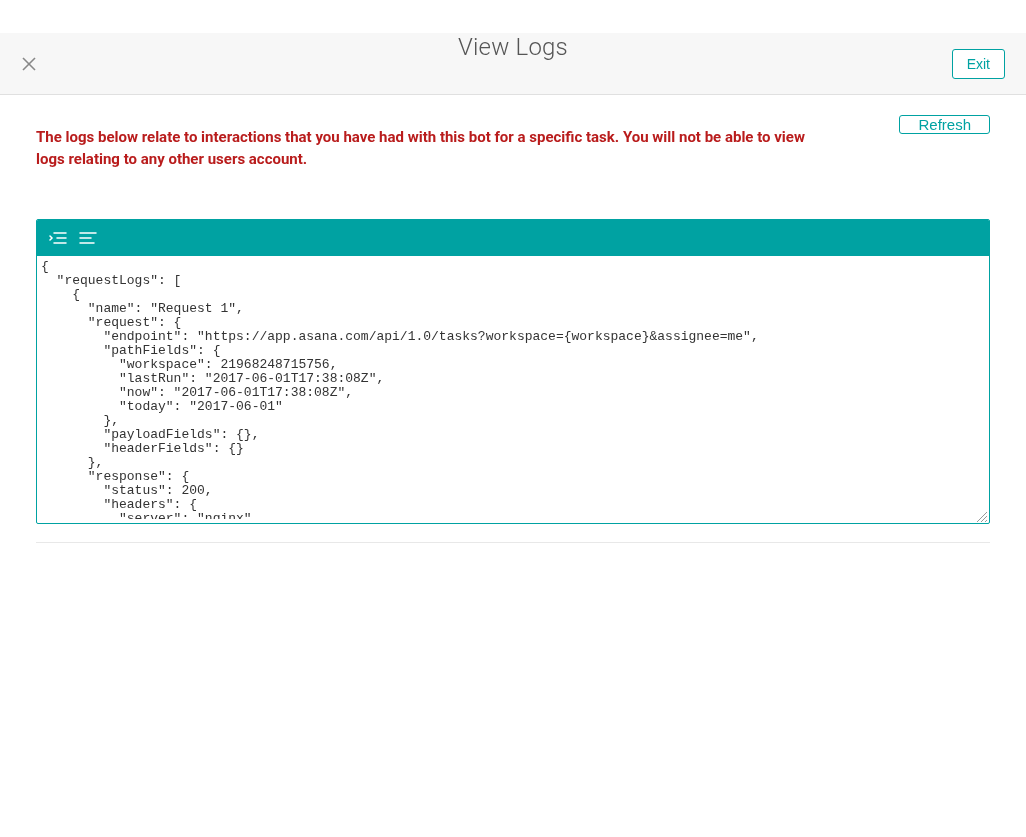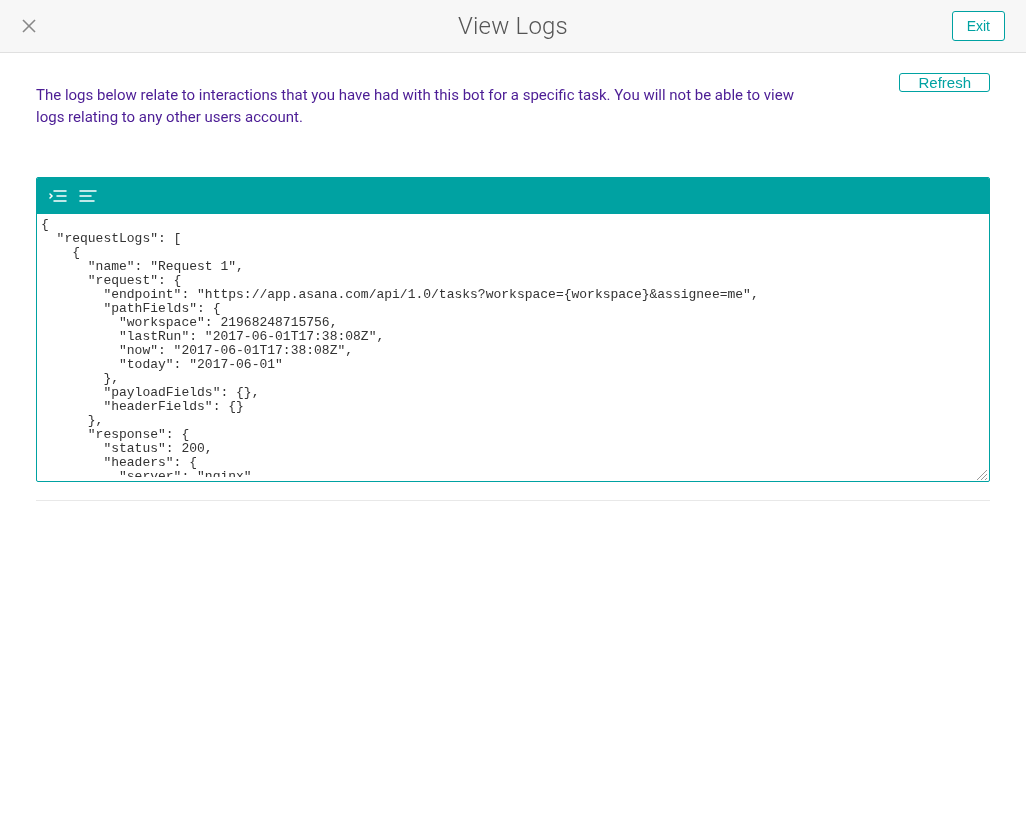--- a/index.html
+++ b/index.html
@@ -4,27 +4,27 @@
   <style>
     * { box-sizing: border-box; margin: 0; padding: 0; }
     body {
       font-family: -apple-system, BlinkMacSystemFont, "Segoe UI", Roboto, "Helvetica Neue", Arial, sans-serif;
       background: #ffffff;
       width: 1026px;
       height: 837px;
       overflow: hidden;
     }
     .header {
-      height: 53px;
+      height: 62px;
       background: #f7f7f7;
       border-bottom: 1px solid #e0e0e0;
       position: relative;
       display: flex;
-      align-items: center;
       justify-content: center;
+      margin-top: 33px;
     }
     .close-icon {
       position: absolute;
       left: 22px;
       top: 50%;
       transform: translateY(-50%);
       width: 14px;
       height: 14px;
       cursor: pointer;
       color: #888;
@@ -58,25 +58,25 @@
     }
     .info-row {
       display: flex;
       align-items: flex-start;
       justify-content: space-between;
       gap: 40px;
       margin-bottom: 48px;
     }
     .description {
       font-size: 15px;
-      color: #4c1d95;
+      color: #b91c1c;
       line-height: 1.45;
       max-width: 770px;
       padding-top: 12px;
-      font-weight: 400;
+      font-weight: 700;
     }
     .refresh-button {
       background: #ffffff;
       border: 1px solid #00a2a2;
       color: #00a2a2;
       font-size: 15px;
       padding: 0 18px;
       border-radius: 3px;
       cursor: pointer;
       flex-shrink: 0;

